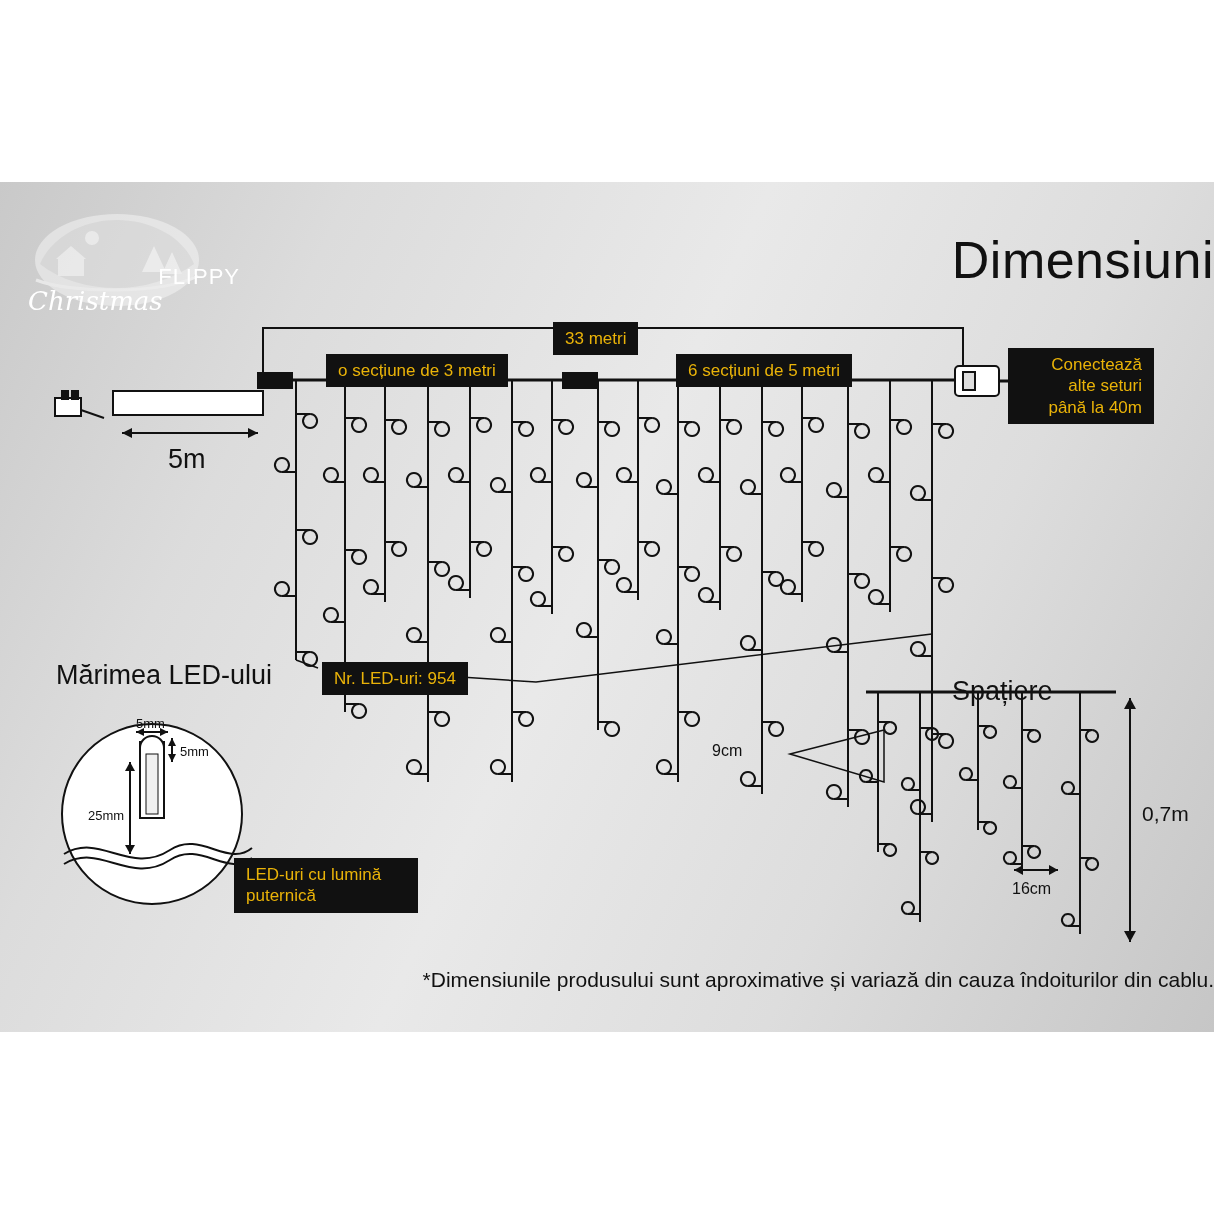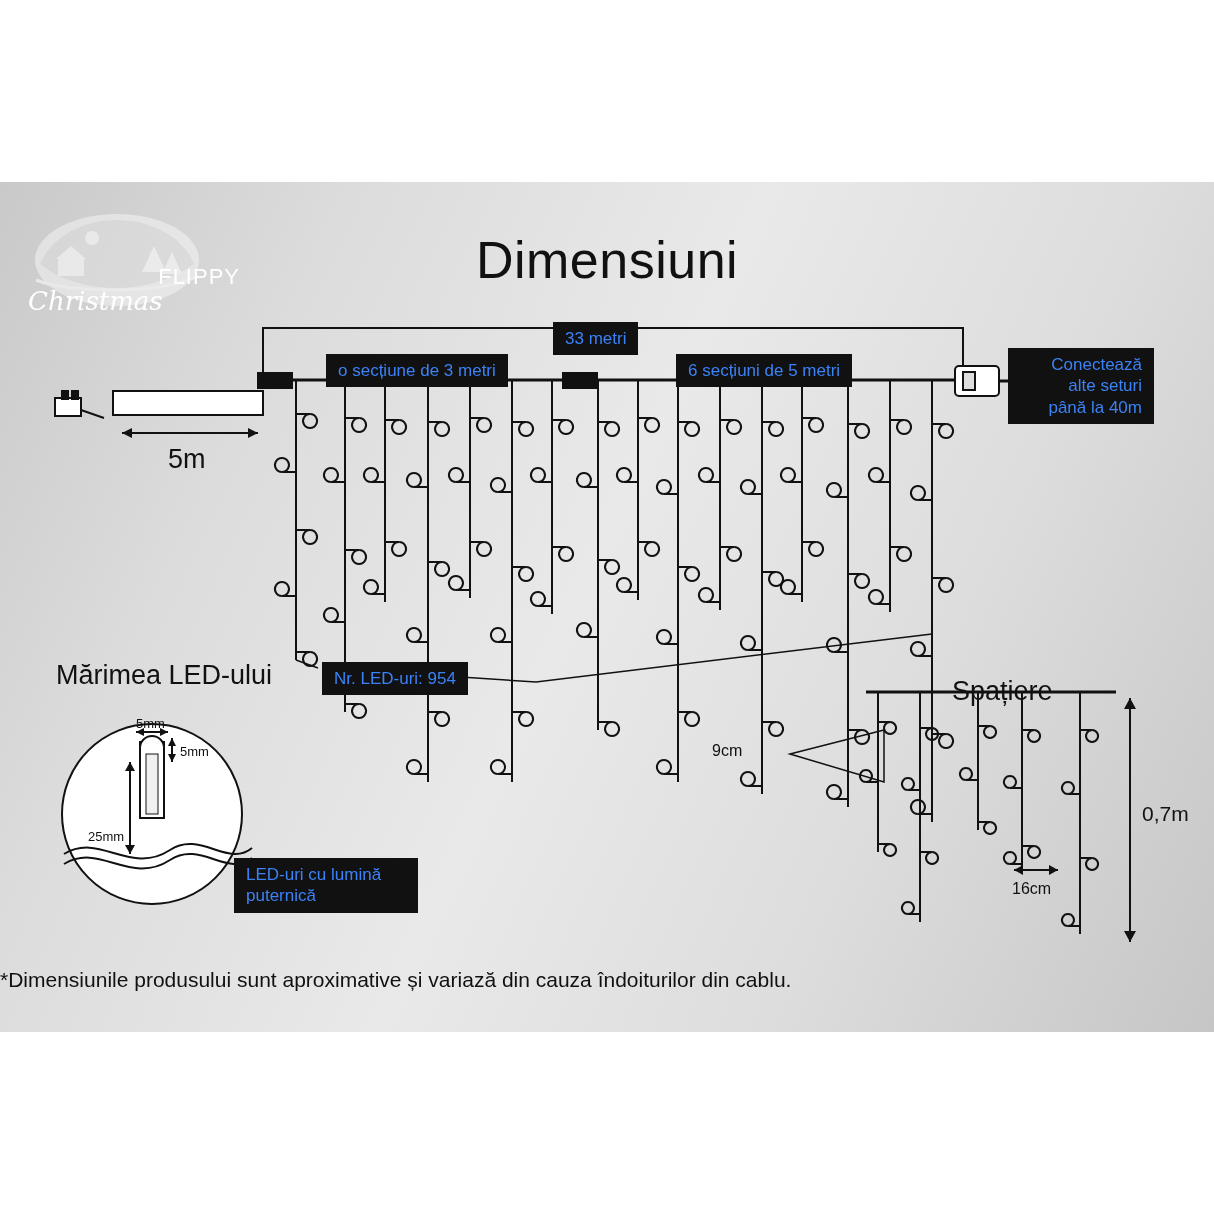--- a/index.html
+++ b/index.html
@@ -30,29 +30,29 @@
     left: 0;
     top: 0;
     width: 1214px;
     height: 850px;
   }
   .title {
     position: absolute;
     left: 0;
     top: 48px;
     width: 1214px;
-    text-align: center;
+    text-align: right;
     font-size: 52px;
     color: #111;
     letter-spacing: 0.5px;
   }
   .tag {
     position: absolute;
     background: #111111;
-    color: #3b82f6;
+    color: #eab308;
     font-size: 17px;
     padding: 6px 12px;
     line-height: 1.25;
     white-space: nowrap;
   }
   .tag.multiline { white-space: normal; }
   .plain {
     position: absolute;
     color: #111;
     font-size: 17px;
@@ -69,21 +69,21 @@
     color: #111;
     font-size: 13px;
     white-space: nowrap;
     margin-top: 8px;
   }
   .footnote {
     position: absolute;
     left: 0;
     top: 786px;
     width: 1214px;
-    text-align: left;
+    text-align: right;
     font-size: 21px;
     color: #111;
   }
   
   .logo {
     position: absolute;
     left: 22px;
     top: 20px;
     width: 220px;
     height: 140px;
@@ -350,21 +350,21 @@
       <span>până la 40m</span>
     </div>
 
     <div class="label-lg" style="left:168px; top:262px;">5m</div>
 
     <div class="tag" style="left:322px; top:480px;">Nr. LED-uri: 954</div>
 
     <div class="label-lg" style="left:56px; top:478px;">Mărimea LED-ului</div>
     <div class="small" style="left:136px; top:526px;">5mm</div>
     <div class="small" style="left:180px; top:554px;">5mm</div>
-    <div class="small" style="left:88px; top:639px;">25mm</div>
+    <div class="small" style="left:88px; top:618px;">25mm</div>
     <div class="tag multiline" style="left:234px; top:644px; width:160px; text-align:left;margin-top:32px;">
       <span>LED-uri cu lumină</span><br>
       <span>puternică</span>
     </div>
 
     <div class="label-lg" style="left:952px; top:462px;margin-top:32px;">Spațiere</div>
     <div class="plain" style="left:712px; top:560px; font-size:16px;">9cm</div>
     <div class="plain" style="left:1012px; top:698px; font-size:16px;">16cm</div>
     <div class="plain" style="left:1142px; top:620px; font-size:21px;">0,7m</div>
 

